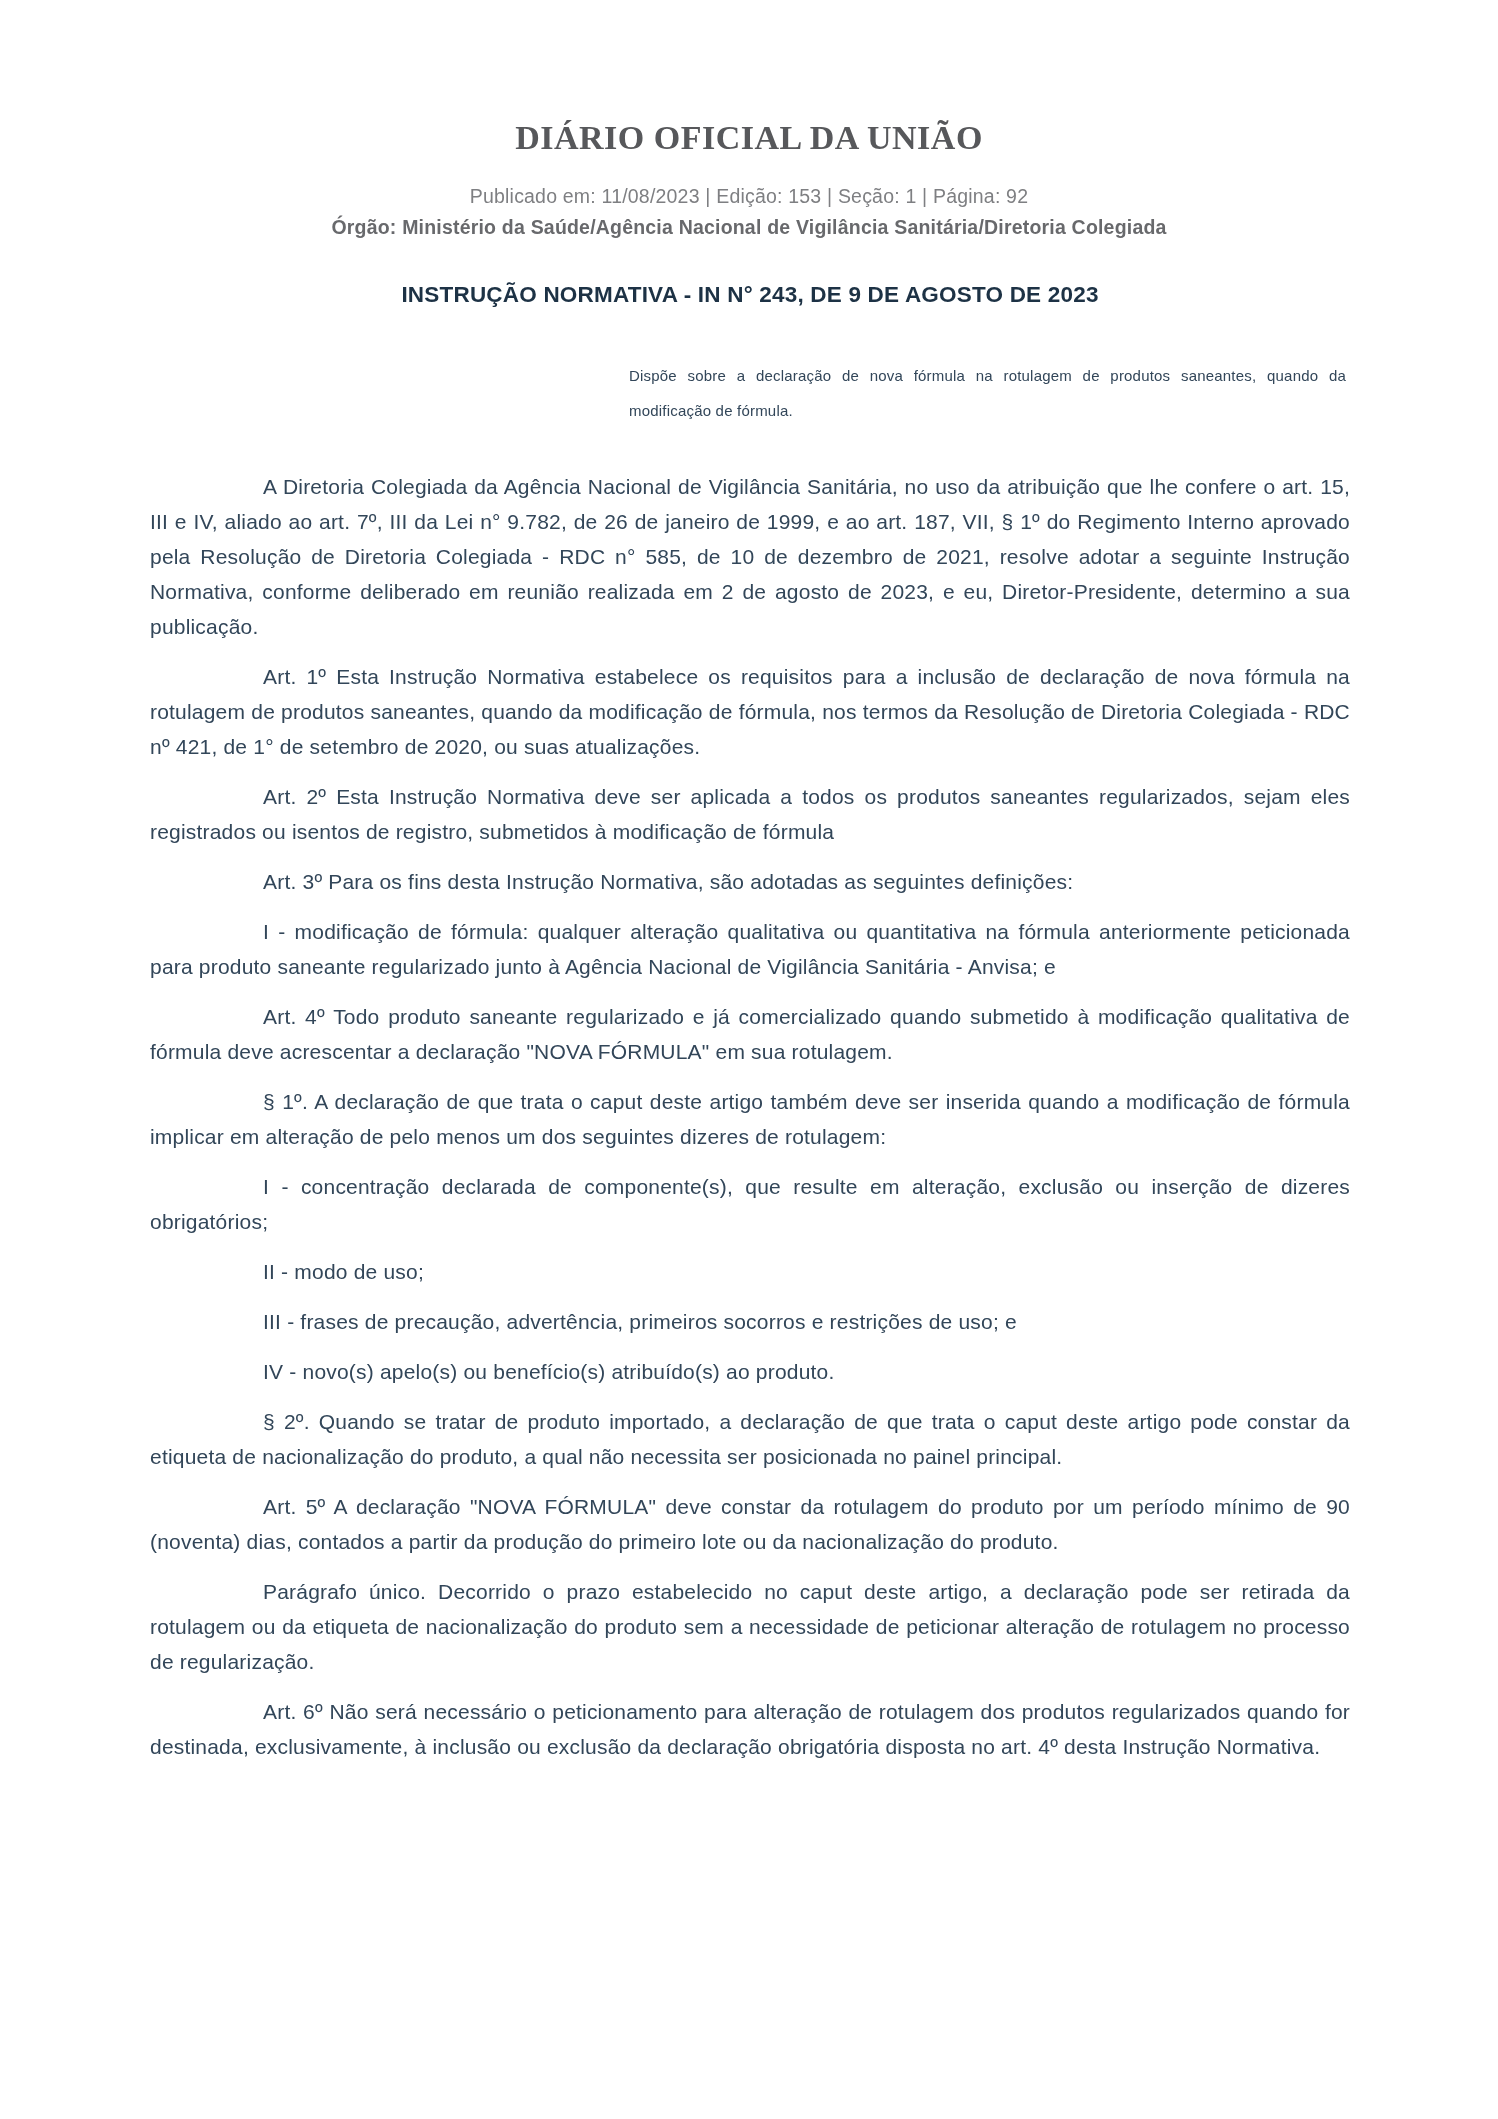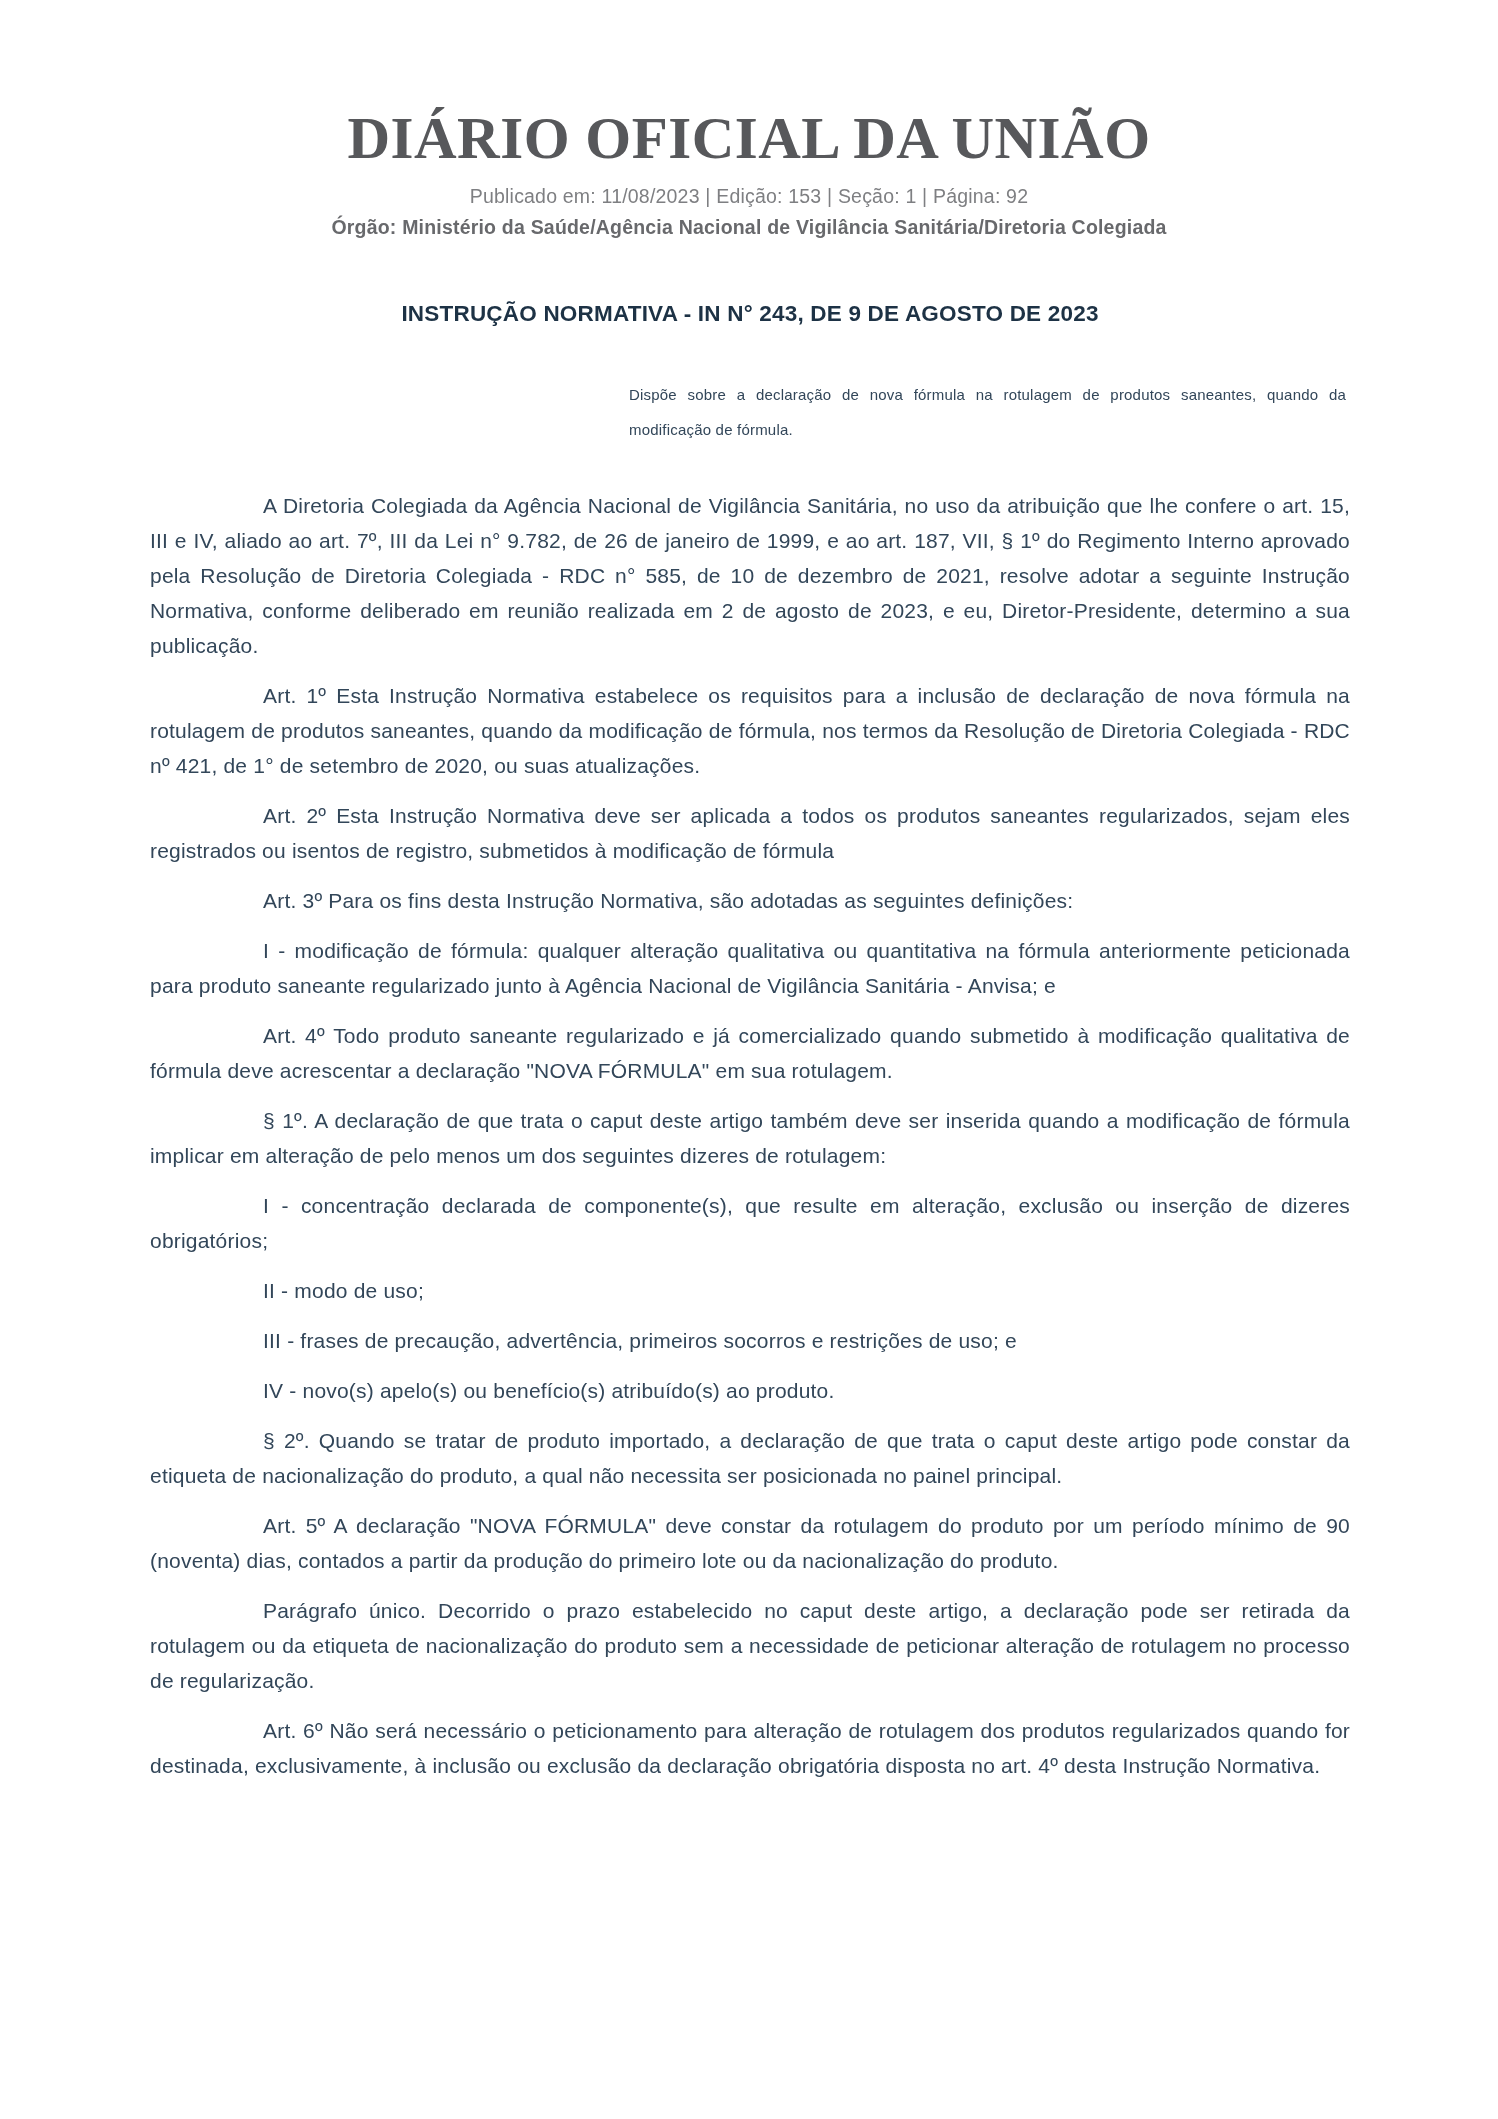--- a/index.html
+++ b/index.html
@@ -15,21 +15,21 @@
     width: 1498px;
     height: 2119px;
     background: #ffffff;
     padding-top: 112px;
   }
   
   .masthead { text-align: center; }
   .gazette-title {
     font-family: "Liberation Serif", "DejaVu Serif", serif;
     font-weight: 700;
-    font-size: 59px;
+    font-size: 34px;
     line-height: 52px;
     color: #57585b;
     letter-spacing: 0.5px;
   }
   .publication-line {
     margin-top: 20px;
     font-size: 19.5px;
     line-height: 24px;
     color: #7e7f82;
     letter-spacing: 0.2px;
@@ -42,21 +42,21 @@
     color: #68696c;
     letter-spacing: 0.2px;
     text-align: center;
   }
   
   .doc-main {
     margin: 0 148px 0 150px; 
     color: #324659;
   }
   .act-heading {
-    margin-top: 61px;
+    margin-top: 42px;
     text-align: center;
     font-size: 22.5px;
     line-height: 28px;
     font-weight: 700;
     color: #1d3245;
     letter-spacing: 0.2px;
   }
   .act-ementa {
     margin-top: 49px;
     margin-left: 479px;

